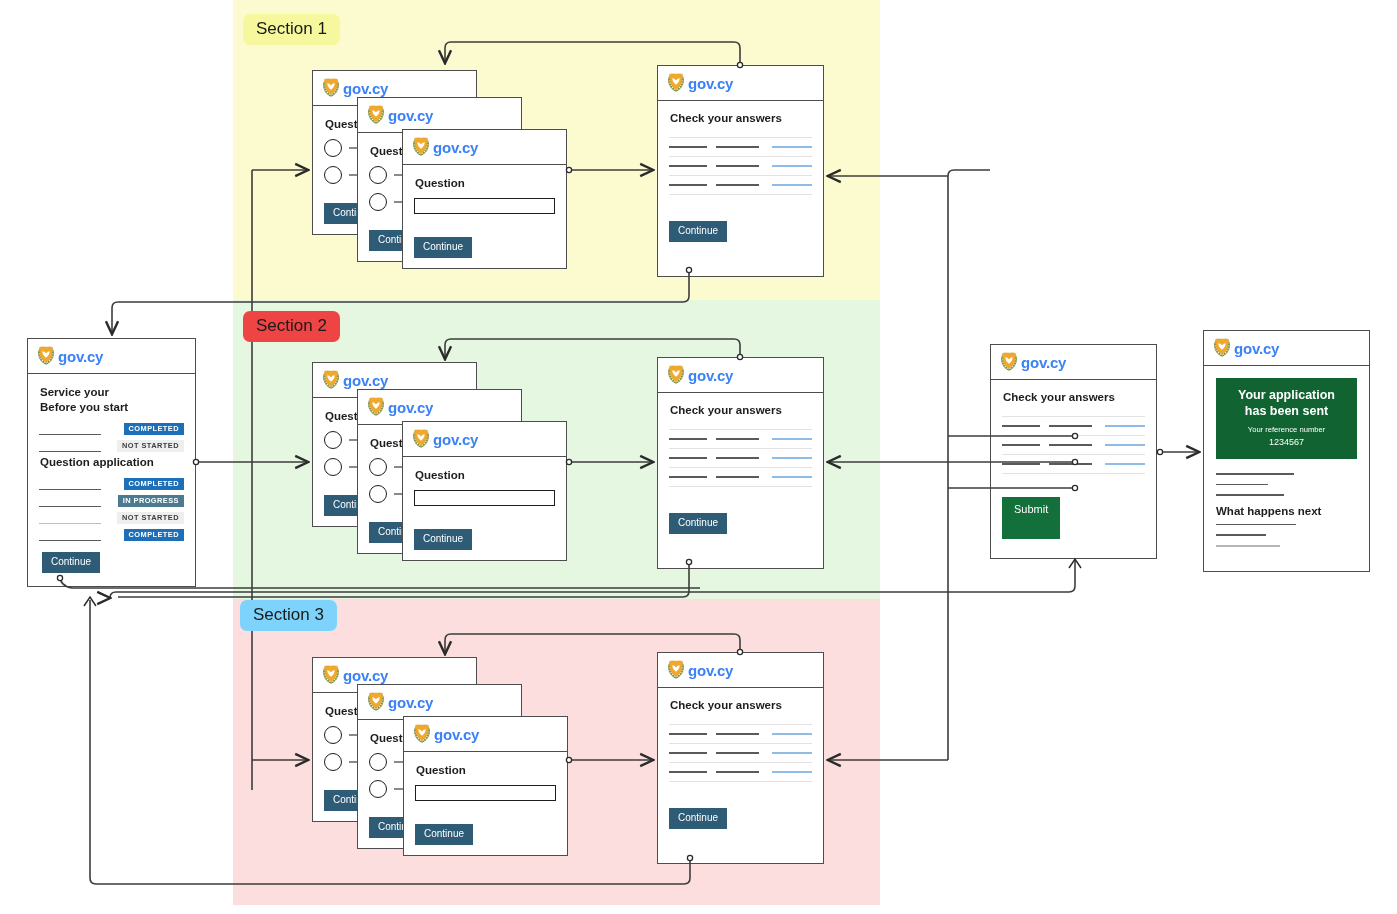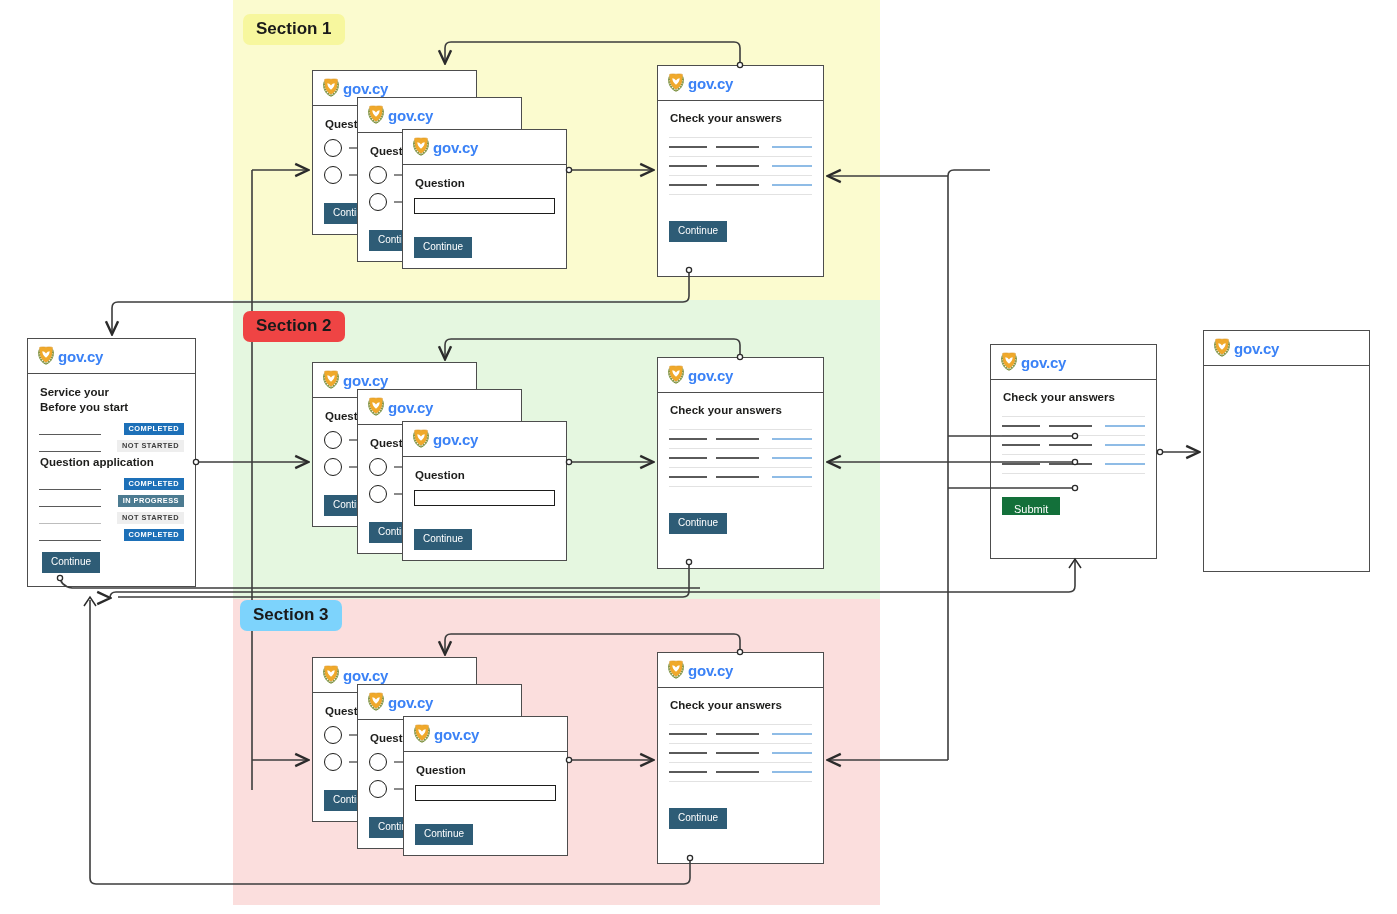--- a/index.html
+++ b/index.html
@@ -13,21 +13,21 @@
     height:914px;
     overflow:hidden;
     background:#ffffff;
   }
   
   .section-bg{position:absolute;}
   .section-label{
     position:absolute;
     border-radius:7px;
     font-size:17px;
-    font-weight:700;
+    font-weight:400;
     color:#1a1a1a;
     padding:6px 13px 7px 13px;
     line-height:1.05;
     white-space:nowrap;
     z-index:6;
   }
 
   
   .card{
     position:absolute;
@@ -97,21 +97,21 @@
     font-size:10px;
     color:#ffffff;
     background:#2e5c76;
     border:none;
     padding:5px 9px 6px 9px;
     display:inline-block;
     line-height:1;
     cursor:pointer;
     font-family:"Liberation Sans", sans-serif;
   }
-  .btn-submit{background:#13703a;padding:7px 12px 0 12px;font-size:11px;}
+  .btn-submit{background:#13703a;padding:7px 12px 24px 12px;font-size:11px;}
 
   
   .cya-title{
     font-size:11.5px;font-weight:700;color:#1d1d1b;margin:1px 0 13px 1px;
     white-space:nowrap;
   }
   .cya-list{display:flex;flex-direction:column;}
   .cya-sep{height:1px;background:#e2e2e2;width:100%;}
   .cya-row{
     display:flex;align-items:center;
@@ -845,20 +845,38 @@
             <circle cx="15.9" cy="6.3" r="0.85"></circle>
               <circle cx="15.6" cy="9" r="0.85"></circle>
             <circle cx="14.8" cy="11.5" r="0.85"></circle>
               <circle cx="13.5" cy="13.8" r="0.85"></circle>
             <circle cx="11.8" cy="15.7" r="0.85"></circle>
               <circle cx="10" cy="17.2" r="0.85"></circle>
           </g>
         </svg>
         <span class="logo-text">gov.cy</span>
       </span>
+    </div>
+    <div class="card-body" style="padding:12px 12px 8px 12px;">
+      <div class="conf-panel">
+        <div class="conf-title">Your application has been sent</div>
+        <div class="conf-sub">Your reference number</div>
+        <div class="conf-ref">1234567</div>
+      </div>
+      <div style="margin-top:14px;">
+        <div class="dash" style="width:78px;"></div>
+        <div class="dash" style="width:52px;"></div>
+        <div class="dash" style="width:68px;"></div>
+      </div>
+      <div class="wh-title">What happens next</div>
+      <div>
+        <div class="dash" style="width:80px;"></div>
+        <div class="dash" style="width:50px;"></div>
+        <div class="dash faint" style="width:64px;"></div>
+      </div>
     </div>
   </div>
 
   <svg id="wires" width="1397" height="914">
     <defs>
       <marker id="a1" markerWidth="10" markerHeight="10" refX="8.6" refY="5" orient="auto">
         <path d="M0.6,1.2 L8.8,5 L0.6,8.8" fill="none" stroke="#2b2b2b" stroke-width="1.5"></path>
       </marker>
     </defs>
     <g fill="none" stroke="#3d3d3d" stroke-width="1.6" marker-end="url(#a1)">

